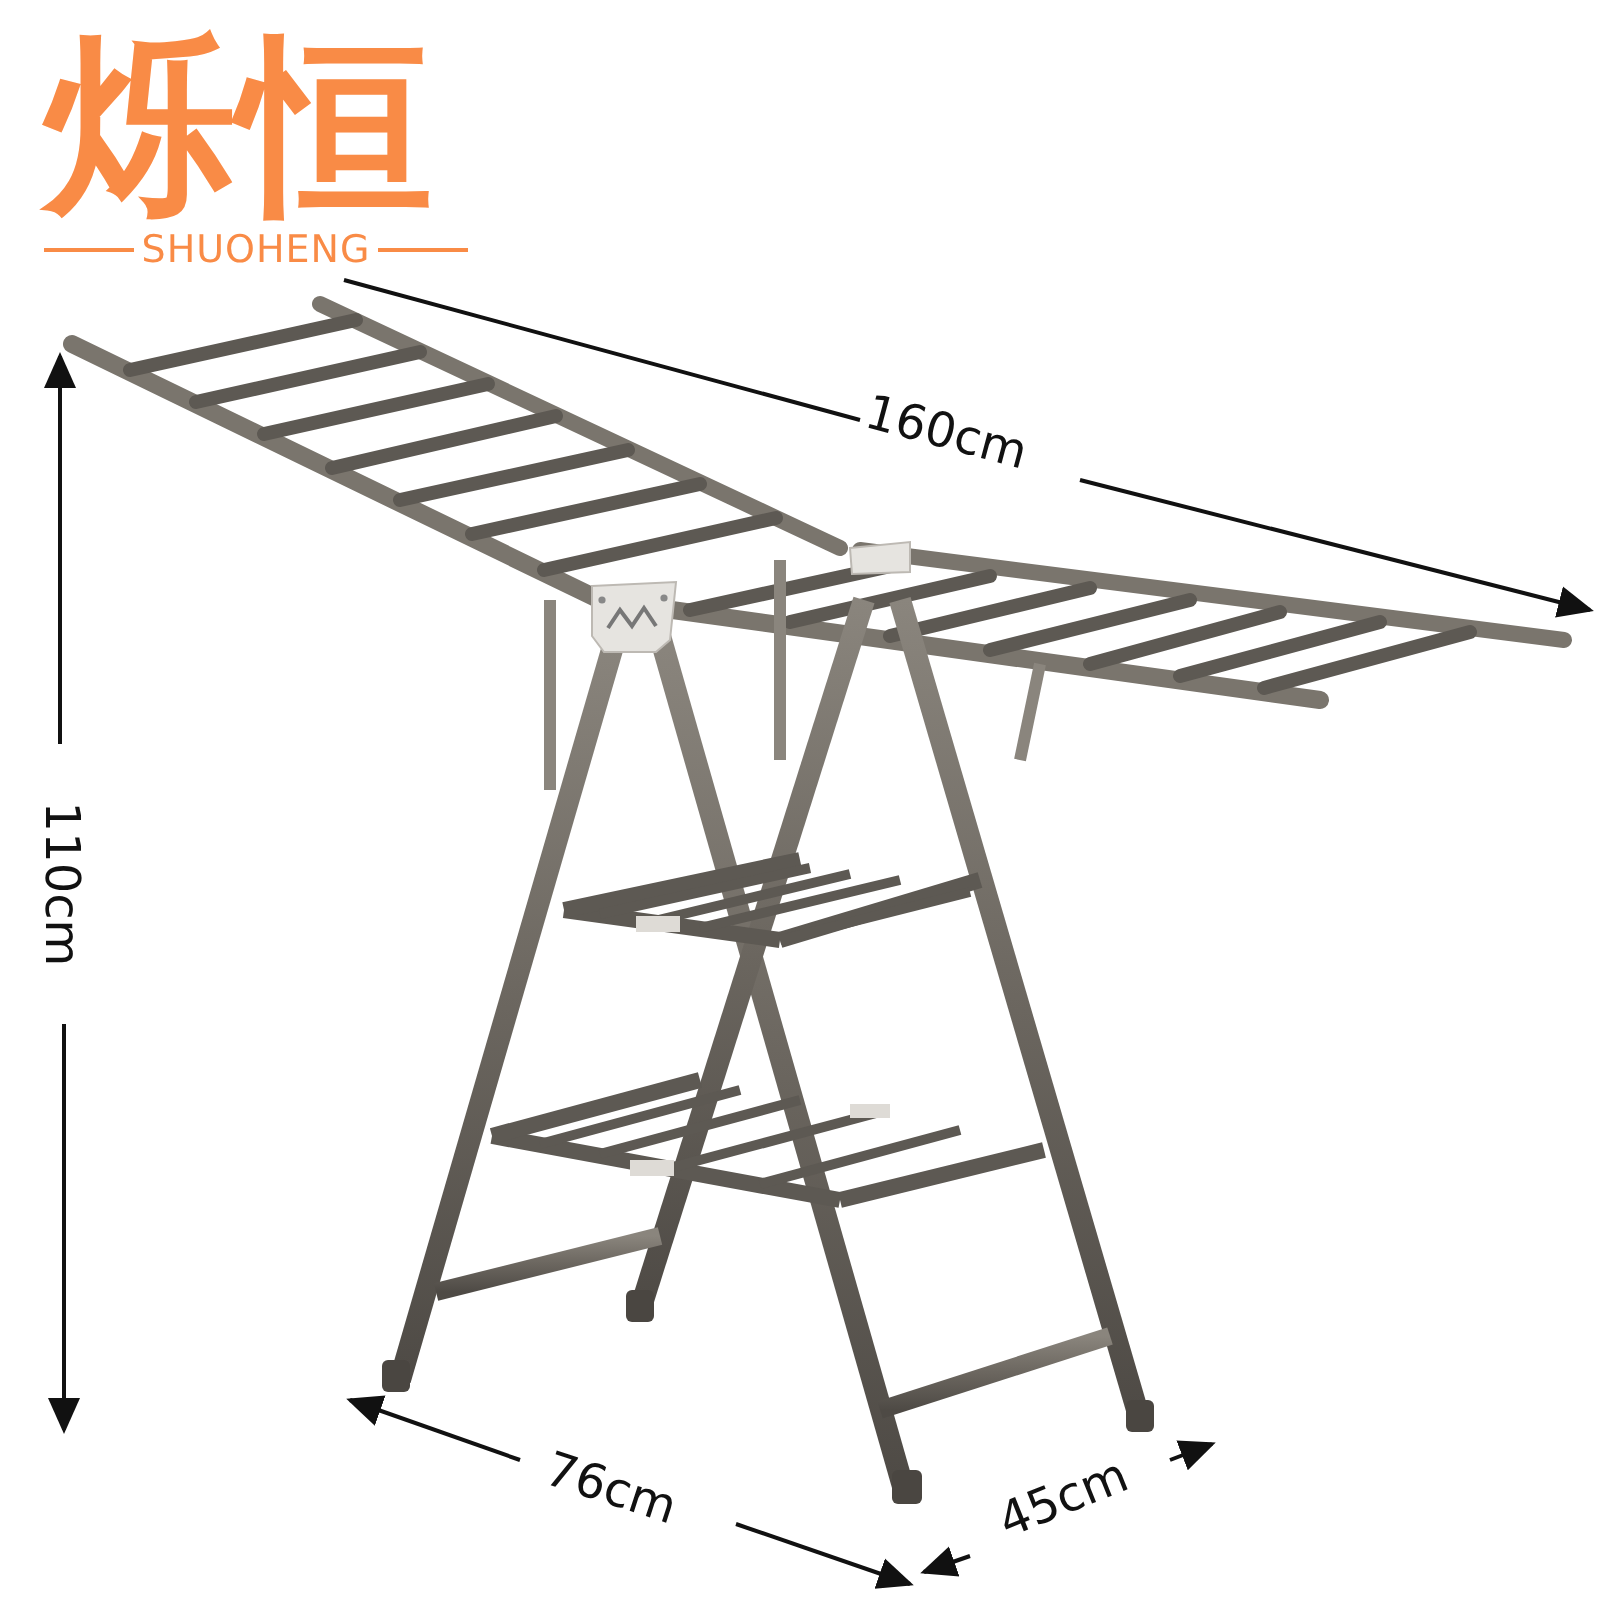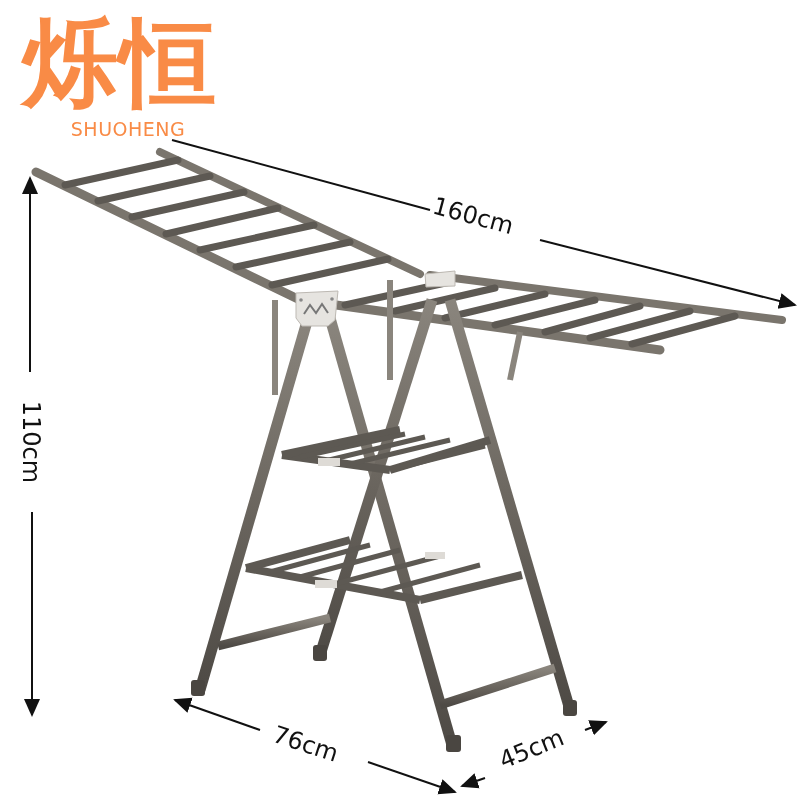--- a/index.html
+++ b/index.html
@@ -11,21 +11,21 @@
   .brand-en { font-family:"DejaVu Sans", sans-serif; font-size:19px; color:#f98b46; letter-spacing:0.5px; }
   svg.scene { position:absolute; left:0; top:0; }
   .dim { position:absolute; font-family:"DejaVu Sans", sans-serif; font-size:24px; color:#111; white-space:nowrap; transform-origin:center center; }
 </style>
 </head>
 <body>
 
 <div class="brand">
   <div class="brand-cn">烁恒</div>
 </div>
-<div class="brand-sub" style="left:22px;flex-direction:column;">
+<div class="brand-sub" style="left:22px;">
   <div class="brand-line"></div>
   <span class="brand-en">SHUOHENG</span>
   <div class="brand-line"></div>
 </div>
 
 <svg class="scene" width="800" height="800" viewBox="0 0 800 800">
   <defs>
     <marker id="arr" markerWidth="10" markerHeight="10" refX="8" refY="5" orient="auto-start-reverse">
       <path d="M0,1 L9,5 L0,9 z" fill="#111"></path>
     </marker>

